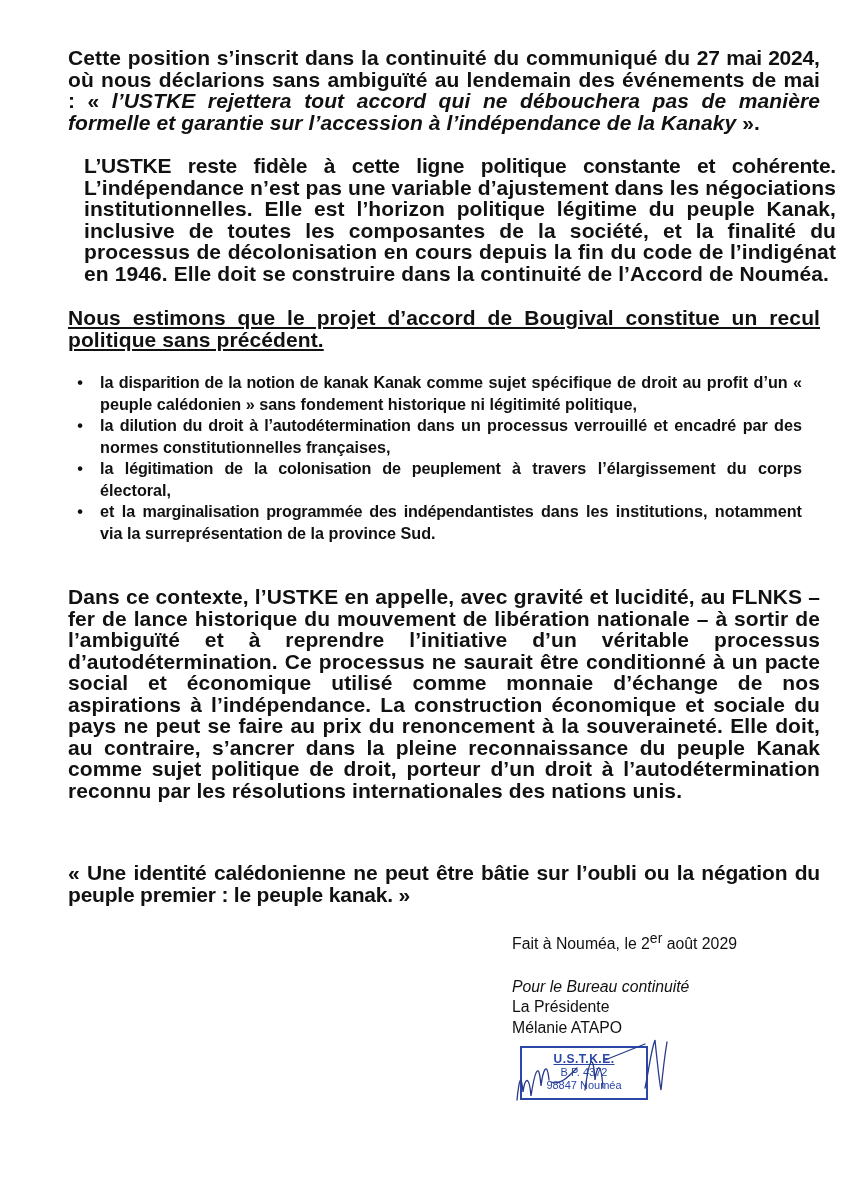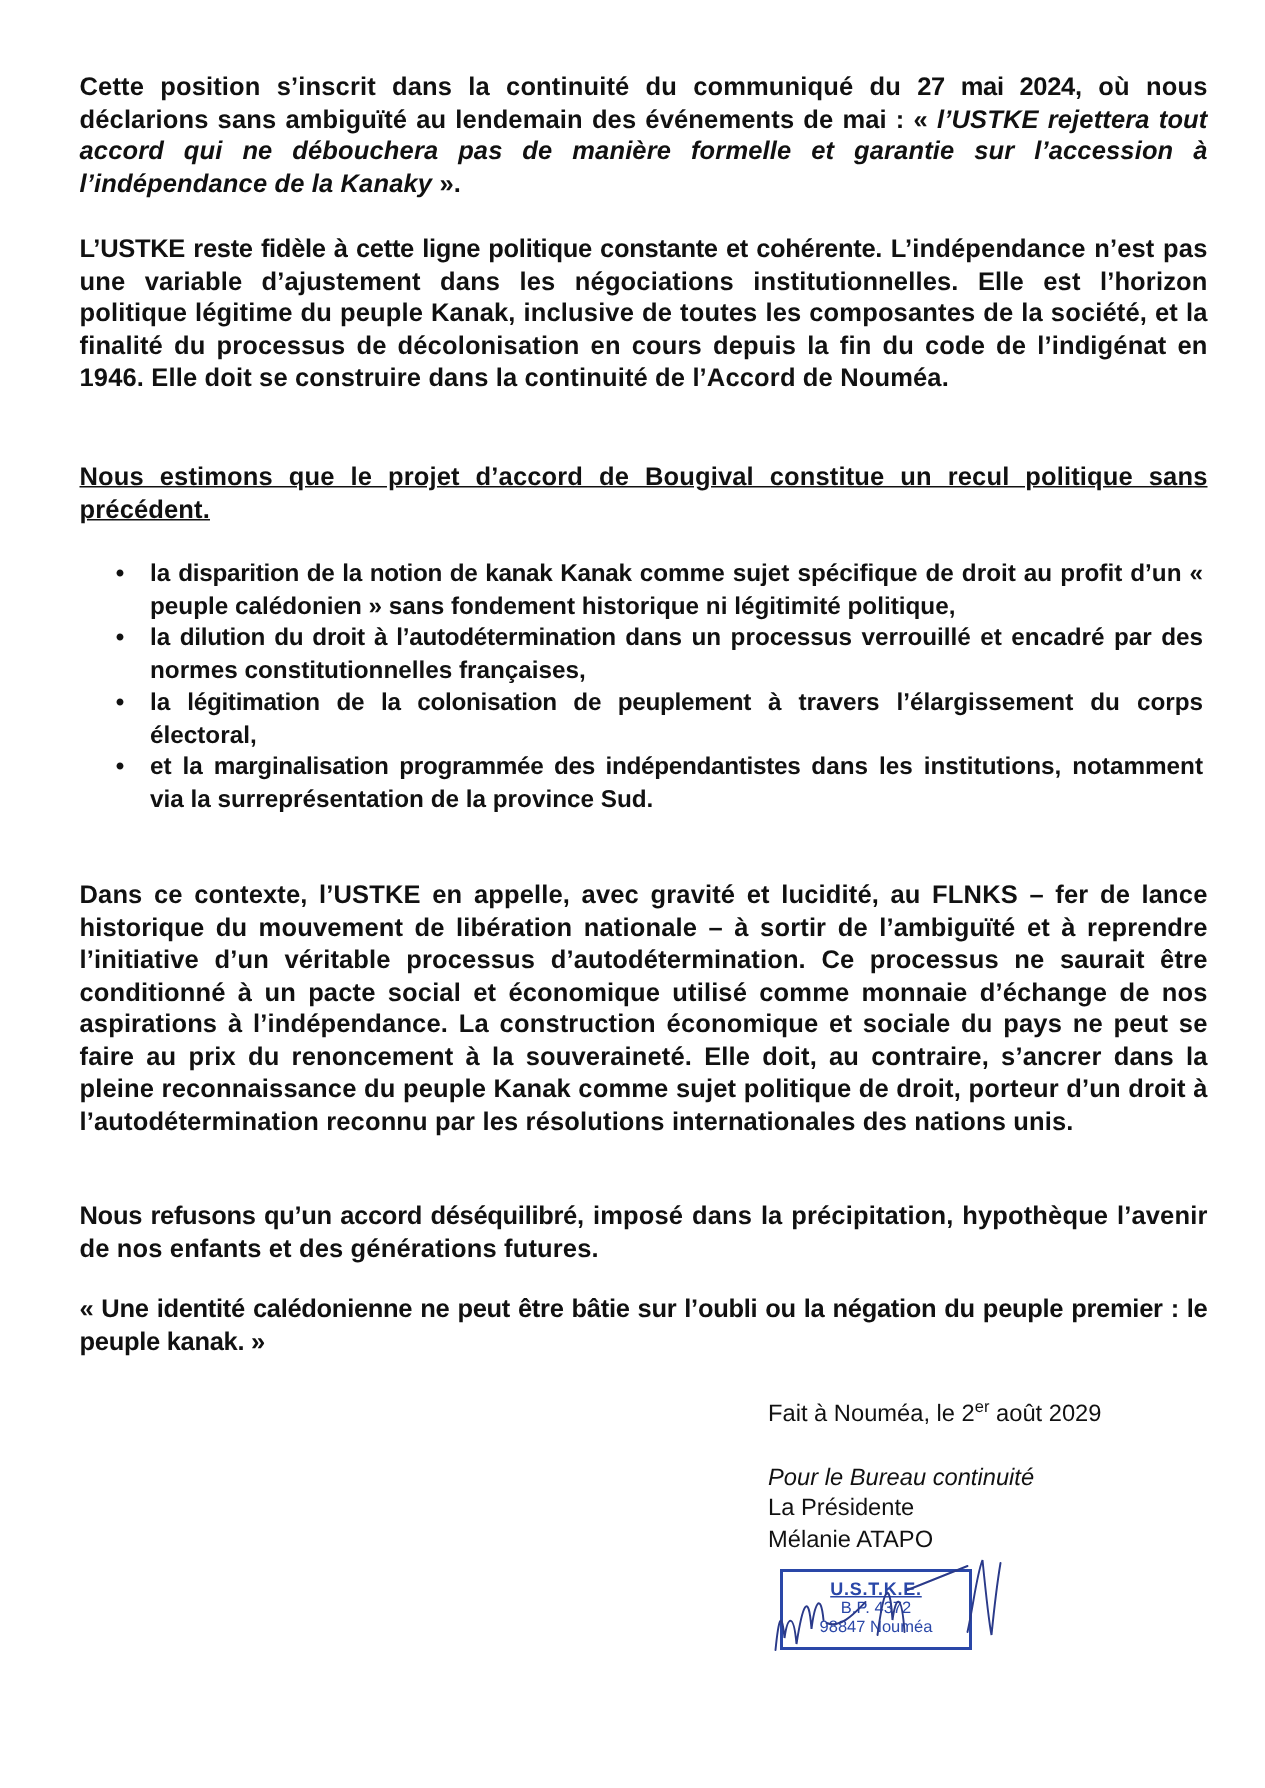--- a/index.html
+++ b/index.html
@@ -3,48 +3,48 @@
   <meta charset="utf-8">
   <style>
     html, body { margin: 0; padding: 0; background: #ffffff; }
     body { width: 843px; height: 1192px; position: relative; overflow: hidden; }
     .page {
       position: absolute; left: 0; top: 0; width: 843px; height: 1192px;
       background: #ffffff; color: #111111;
       font-family: "Liberation Sans", "DejaVu Sans", sans-serif;
     }
     .body-text {
-      position: absolute; left: 53px; width: 752px;
-      font-size: 17px; line-height: 21.5px; font-weight: bold;
+      position: absolute; left: 68px; width: 752px;
+      font-size: 21px; line-height: 21.5px; font-weight: bold;
       text-align: justify; letter-spacing: 0.1px;
     }
     .body-text p { margin: 0; }
     .strong { font-weight: 900; letter-spacing: -0.2px; }
     .it { font-style: italic; }
     #p1 { top: 47px; }
-    #p2 { top: 155px; }
+    #p2 { top: 155px; margin-left: 16px; }
     #p3 { top: 307px; text-decoration: underline; }
     #p4 { top: 586px; }
     #p5 { top: 800px; }
     #p6 { top: 862px; }
     .bullets {
       position: absolute; left: 50px; width: 752px; top: 372px;
       font-size: 16.2px; line-height: 21.5px; font-weight: bold; text-align: justify;
       margin: 0; padding: 0; list-style: none;
     }
     .bullets li { position: relative; padding-left: 50px; margin: 0 0 0 0; }
     .bullets li .bullet {
       position: absolute; left: 25px; top: 0; width: 10px; text-align: center; font-weight: bold;
     }
     .signature-block {
       position: absolute; left: 512px; top: 928px;
       font-size: 15.8px; line-height: 20.5px; font-weight: normal;
     }
     .signature-block .place { margin-bottom: 22px; }
-    .signature-block sup { font-size: 11px; vertical-align: 6px; }
+    .signature-block sup { font-size: 14px; vertical-align: 6px; }
     .stamp {
       position: absolute; left: 520px; top: 1046px; width: 128px; height: 54px;
       border: 2px solid #2a47a8; color: #2a47a8;
       font-family: "Liberation Sans", sans-serif; font-size: 11px; line-height: 13px;
       text-align: center; box-sizing: border-box; padding-top: 5px;
     }
     .stamp .org { font-weight: bold; font-size: 12px; text-decoration: underline; letter-spacing: 0.5px; }
     .sig-svg { position: absolute; left: 505px; top: 1030px; width: 170px; height: 80px; }
   </style>
 </head>
@@ -80,23 +80,20 @@
     <li>
       <span class="bullet">•</span>
       <span>et la </span><span class="strong">marginalisation programmée des indépendantistes</span><span> dans les institutions, notamment via la surreprésentation de la province Sud.</span>
     </li>
   </ul>
 
   <div class="body-text" id="p4">
     <p>Dans ce contexte, l’USTKE en appelle, avec gravité et lucidité, au FLNKS – fer de lance historique du mouvement de libération nationale – à sortir de l’ambiguïté et à reprendre l’initiative d’un véritable processus d’autodétermination. Ce processus ne saurait être conditionné à un pacte social et économique utilisé comme monnaie d’échange de nos aspirations à l’indépendance. La construction économique et sociale du pays ne peut se faire au prix du renoncement à la souveraineté. Elle doit, au contraire, s’ancrer dans la pleine reconnaissance du peuple Kanak comme sujet politique de droit, porteur d’un droit à l’autodétermination reconnu par les résolutions internationales des nations unis.</p>
   </div>
 
-  <div class="body-text" id="p5">
-    <p><span class="strong">Nous refusons qu’un accord déséquilibré</span><span>, imposé dans la précipitation, hypothèque l’avenir de nos enfants et des générations futures.</span></p>
-  </div>
 
   <div class="body-text" id="p6">
     <p class="strong">« Une identité calédonienne ne peut être bâtie sur l’oubli ou la négation du peuple premier : le peuple kanak. »</p>
   </div>
 
   <div class="signature-block">
     <div class="place"><span>Fait à Nouméa, le 2</span><sup>er</sup><span> août 2029</span></div>
     <div class="it">Pour le Bureau continuité</div>
     <div>La Présidente</div>
     <div>Mélanie ATAPO</div>

